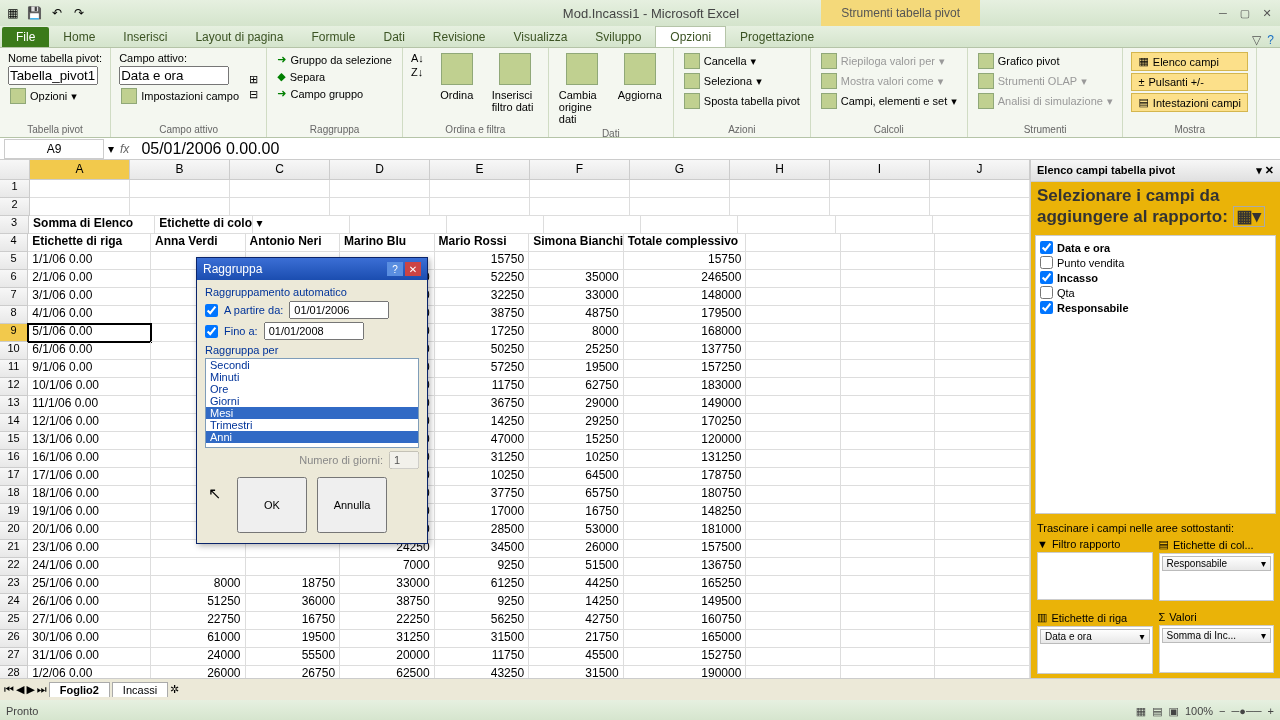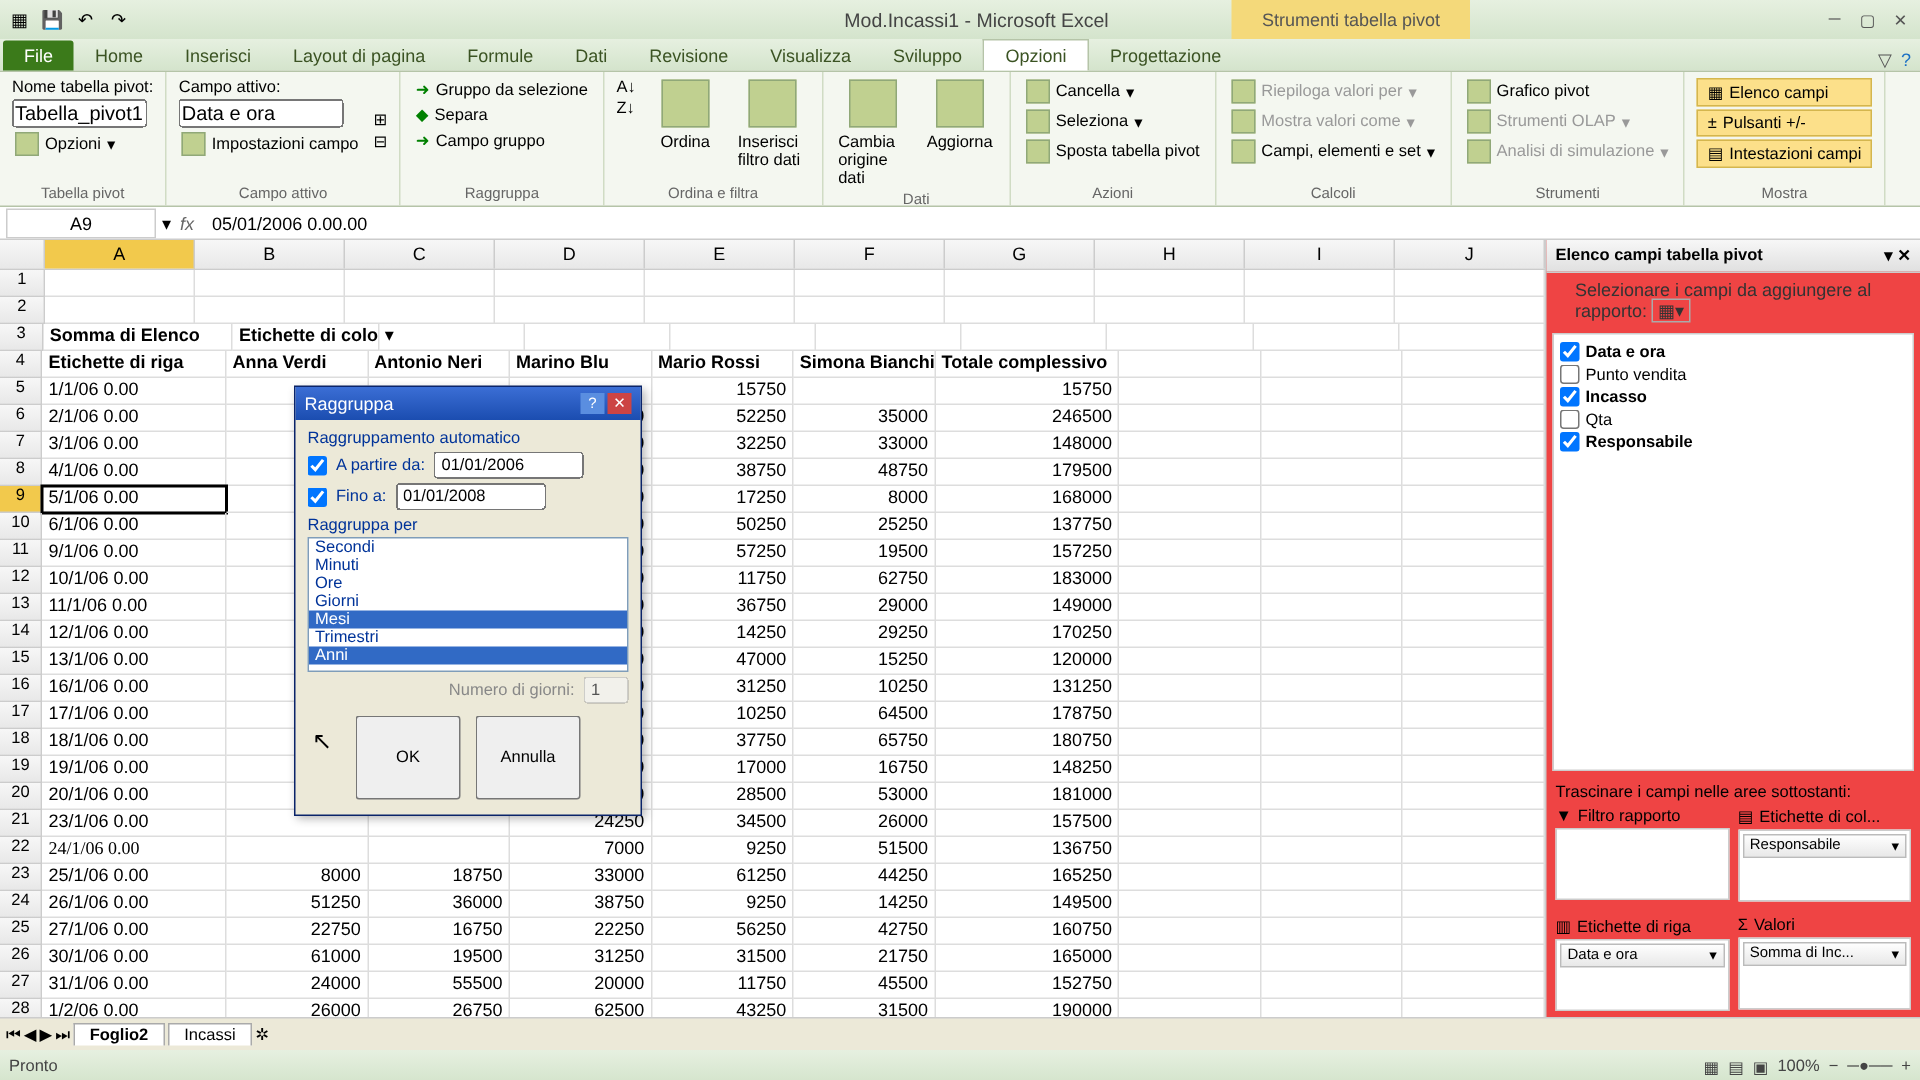--- a/index.html
+++ b/index.html
@@ -22,38 +22,38 @@
 .rgroup .glabel { text-align: center; color: #666; font-size: 10px; padding-top: 2px; }
 .stack { display: flex; flex-direction: column; gap: 2px; }
 .ritem { display: flex; align-items: center; gap: 4px; padding: 1px 2px; }
 .ritem .ico { width: 16px; height: 16px; background: #c0d090; border: 1px solid #90a878; }
 .ritem.big { flex-direction: column; align-items: center; width: 50px; }
 .ritem.big .ico { width: 32px; height: 32px; }
 .yellow-btn { background: #fce08a; border: 1px solid #d4b64e; padding: 2px 6px; display: flex; align-items: center; gap: 4px; font-size: 11px; }
 .formula-bar { height: 22px; display: flex; align-items: center; border-bottom: 1px solid #ccc; }
 .namebox { width: 100px; height: 20px; border: 1px solid #ccc; margin: 0 4px; text-align: center; font-size: 12px; background: #fff; }
 .fx { padding: 0 6px; color: #666; font-style: italic; }
-.formula-input { flex: 1; padding-left: 6px; font-size: 12px; }
+.formula-input { flex: 1; padding-left: 6px; font-size: 16px; }
 .main { display: flex; height: 518px; }
 .sheet { flex: 1; position: relative; overflow: hidden; }
 .colheaders { display: flex; height: 20px; background: linear-gradient(#f7f7f7,#e8e8e8); border-bottom: 1px solid #ccc; }
 .corner { width: 30px; border-right: 1px solid #ccc; }
 .colh { width: 100px; text-align: center; border-right: 1px solid #ccc; font-size: 12px; padding-top: 2px; }
 .colh.sel { background: #f2c94c; }
 .rows { display: flex; flex-direction: column; }
 .row { display: flex; height: 18px; }
 .rowh { width: 30px; text-align: center; background: linear-gradient(#f7f7f7,#e8e8e8); border-right: 1px solid #ccc; border-bottom: 1px solid #ccc; font-size: 11px; }
 .rowh.sel { background: #f2c94c; }
 .cell { width: 100px; border-right: 1px solid #ddd; border-bottom: 1px solid #ddd; padding: 0 4px; font-size: 12px; white-space: nowrap; overflow: hidden; }
 .cell.bold { font-weight: bold; }
 .cell.right { text-align: right; }
 .selected-cell { outline: 2px solid #000; outline-offset: -1px; }
-.fieldpane { width: 250px; border-left: 1px solid #ccc; background: #ef4444; display: flex; flex-direction: column; }
+.fieldpane { width: 250px; border-left: 1px solid #ccc; background: #eab308; display: flex; flex-direction: column; }
 .fp-header { padding: 4px 6px; font-weight: bold; background: linear-gradient(#f7f7f7,#e0e0e0); border-bottom: 1px solid #ccc; font-size: 11px; display: flex; justify-content: space-between; }
-.fp-note { padding: 4px 19px; font-size: 12px; color: #333; }
+.fp-note { padding: 4px 6px; font-size: 17px; color: #333; font-weight: bold; }
 .fp-fields { background: #fff; margin: 4px; border: 1px solid #ccc; flex: 1; padding: 4px; }
 .fp-field { display: flex; align-items: center; gap: 4px; font-size: 11px; padding: 1px 0; }
 .fp-field.checked { font-weight: bold; }
 .fp-areas { padding: 4px 6px; }
 .fp-arealabel { font-size: 11px; display: flex; align-items: center; gap: 4px; margin-top: 4px; }
 .fp-areabox { background: #fff; border: 1px solid #ccc; height: 48px; margin-top: 2px; padding: 2px; }
 .fp-areagrid { display: grid; grid-template-columns: 1fr 1fr; gap: 6px; }
 .fp-pill { background: linear-gradient(#fefefe,#e8e8e8); border: 1px solid #bbb; font-size: 10px; padding: 1px 4px; display: flex; justify-content: space-between; }
 .fp-bottom { padding: 4px 6px; display: flex; align-items: center; gap: 6px; font-size: 11px; }
 .sheet-tabs { height: 22px; background: #ece9d8; border-top: 1px solid #ccc; display: flex; align-items: center; font-size: 11px; padding: 0 4px; gap: 2px; }
@@ -547,21 +547,21 @@
           <div class="cell right" style="width: 100px;">24250</div>
           <div class="cell right" style="width: 100px;">34500</div>
           <div class="cell right" style="width: 100px;">26000</div>
           <div class="cell right" style="width: 130px;">157500</div>
           <div class="cell"></div>
           <div class="cell"></div>
           <div class="cell"></div>
         </div>
         <div class="row">
           <div class="rowh">22</div>
-          <div class="cell" style="width: 130px; font-family: Liberation Serif, serif;">24/1/06 0.00</div>
+          <div class="cell" style="width: 130px;">24/1/06 0.00</div>
           <div class="cell right" style="width: 100px;"></div>
           <div class="cell right" style="width: 100px;"></div>
           <div class="cell right" style="width: 100px;">7000</div>
           <div class="cell right" style="width: 100px;">9250</div>
           <div class="cell right" style="width: 100px;">51500</div>
           <div class="cell right" style="width: 130px;">136750</div>
           <div class="cell"></div>
           <div class="cell"></div>
           <div class="cell"></div>
         </div>

